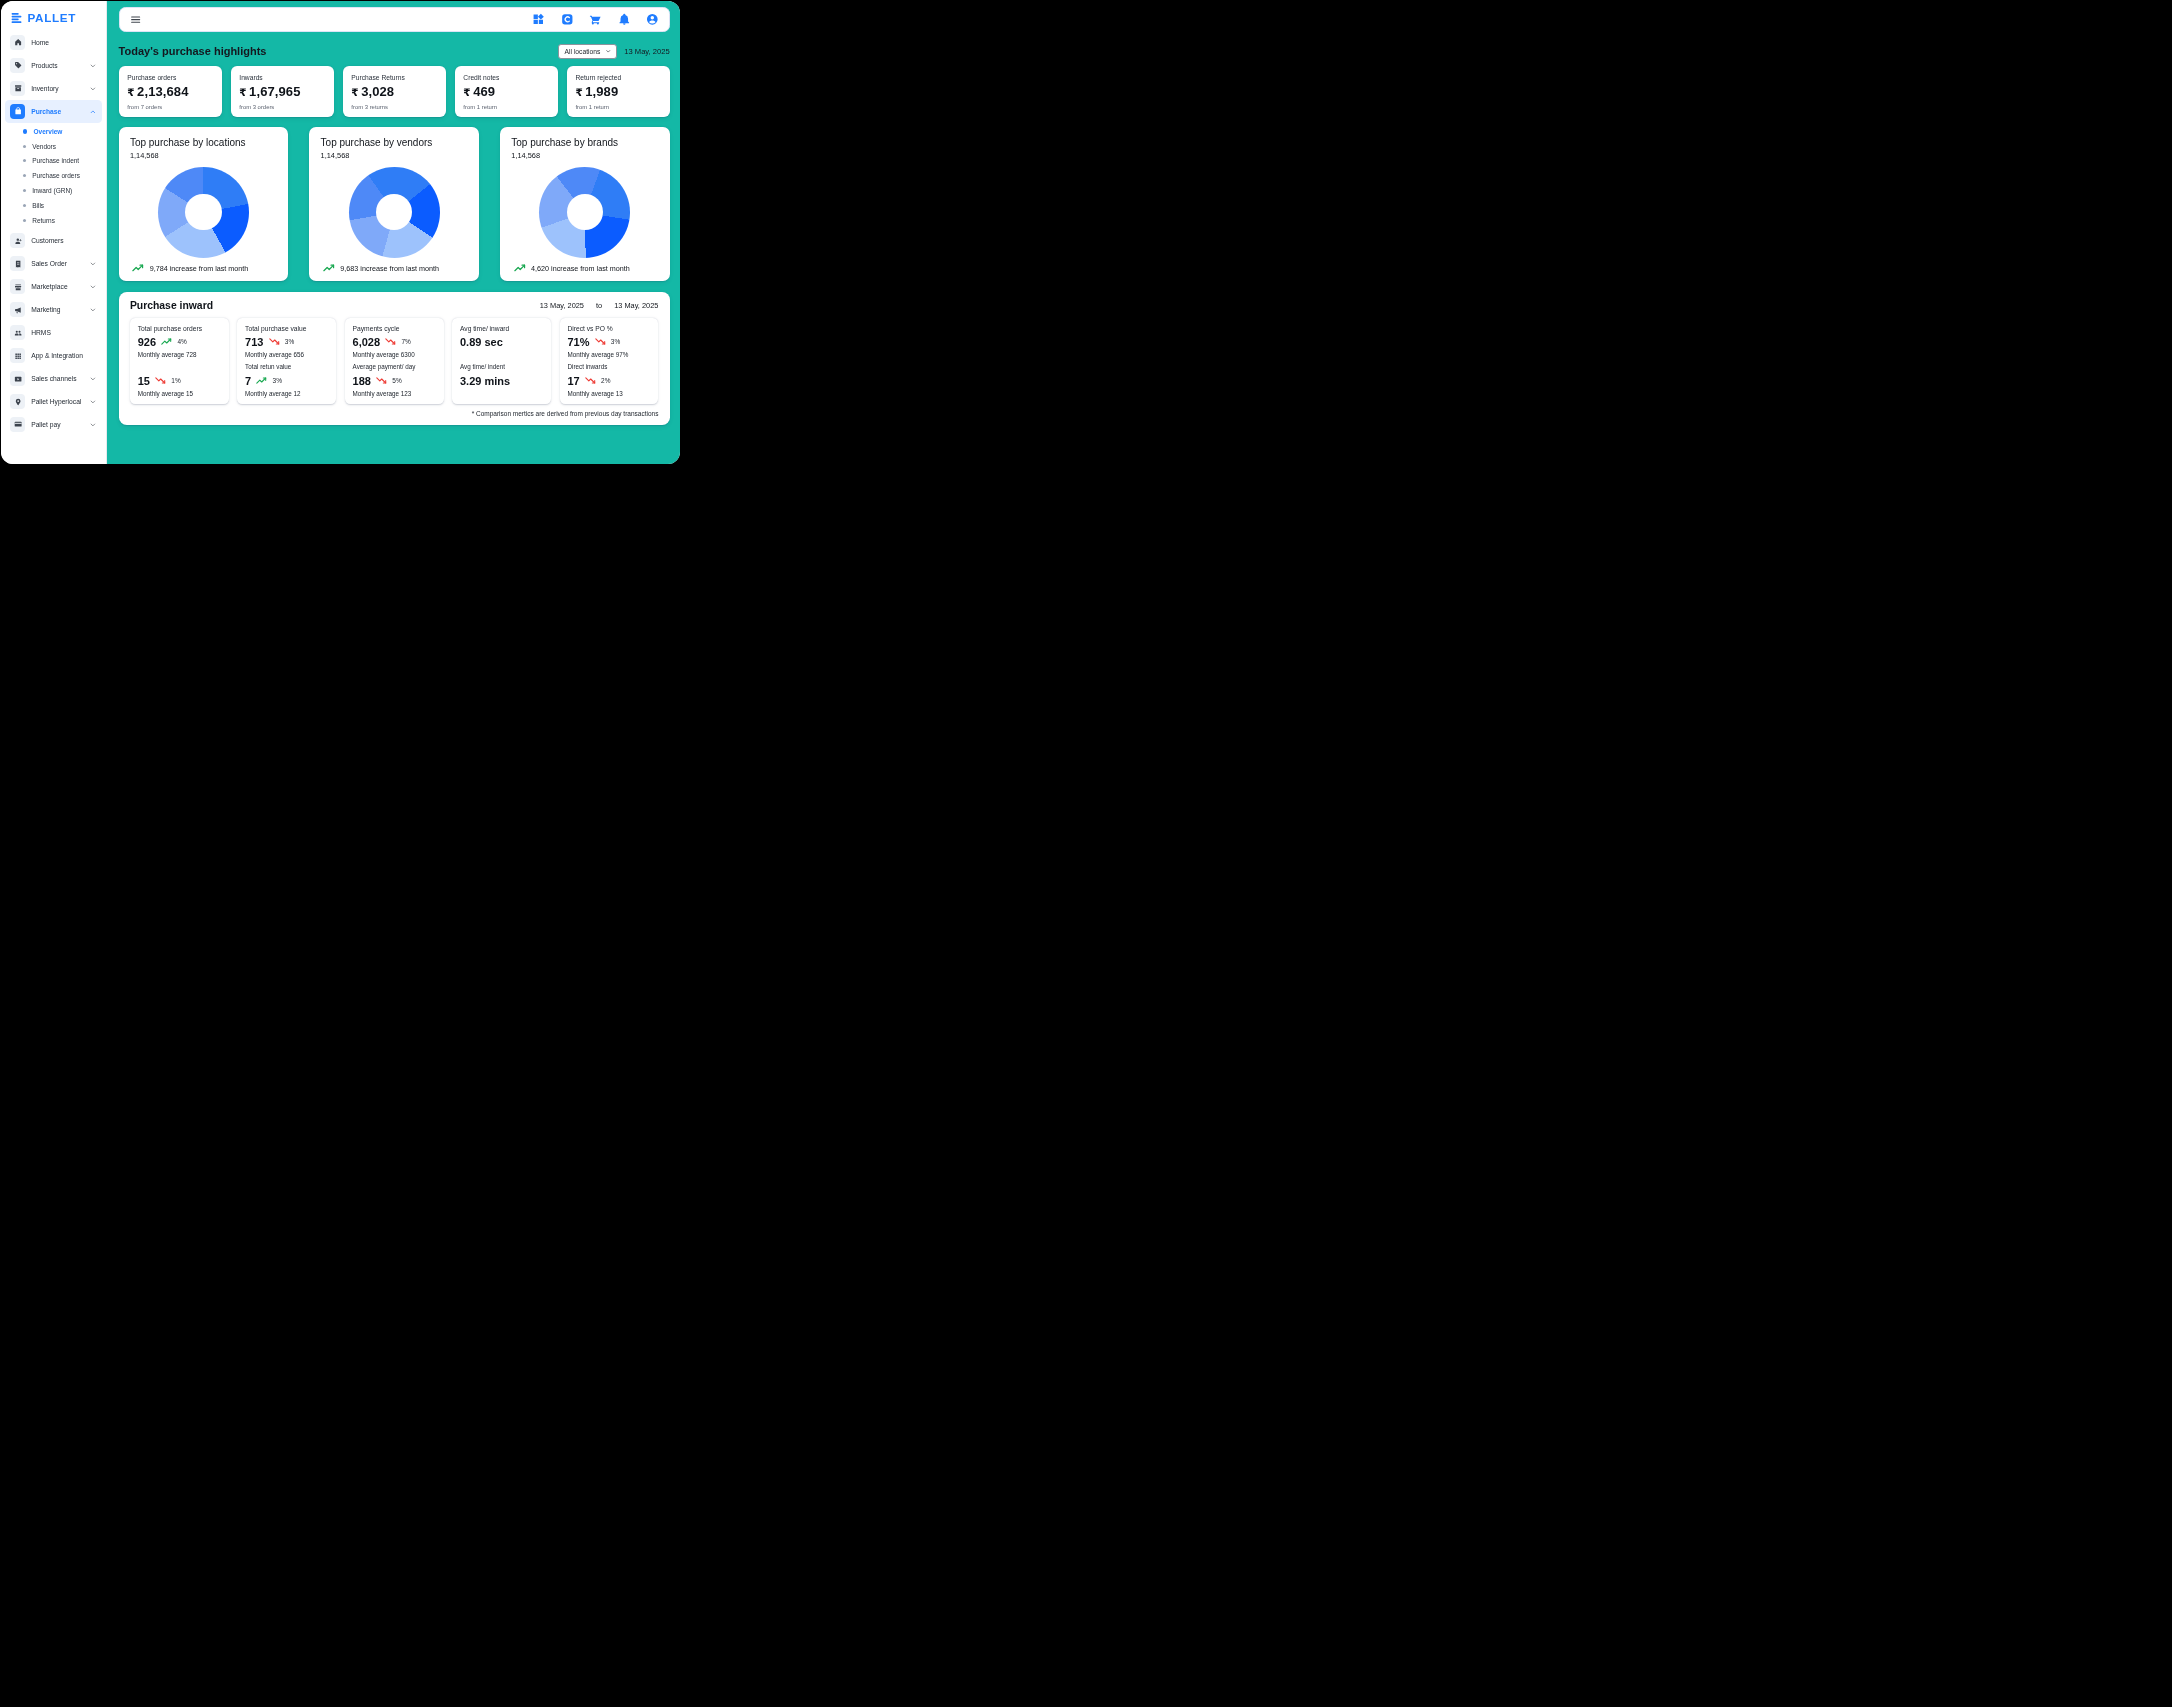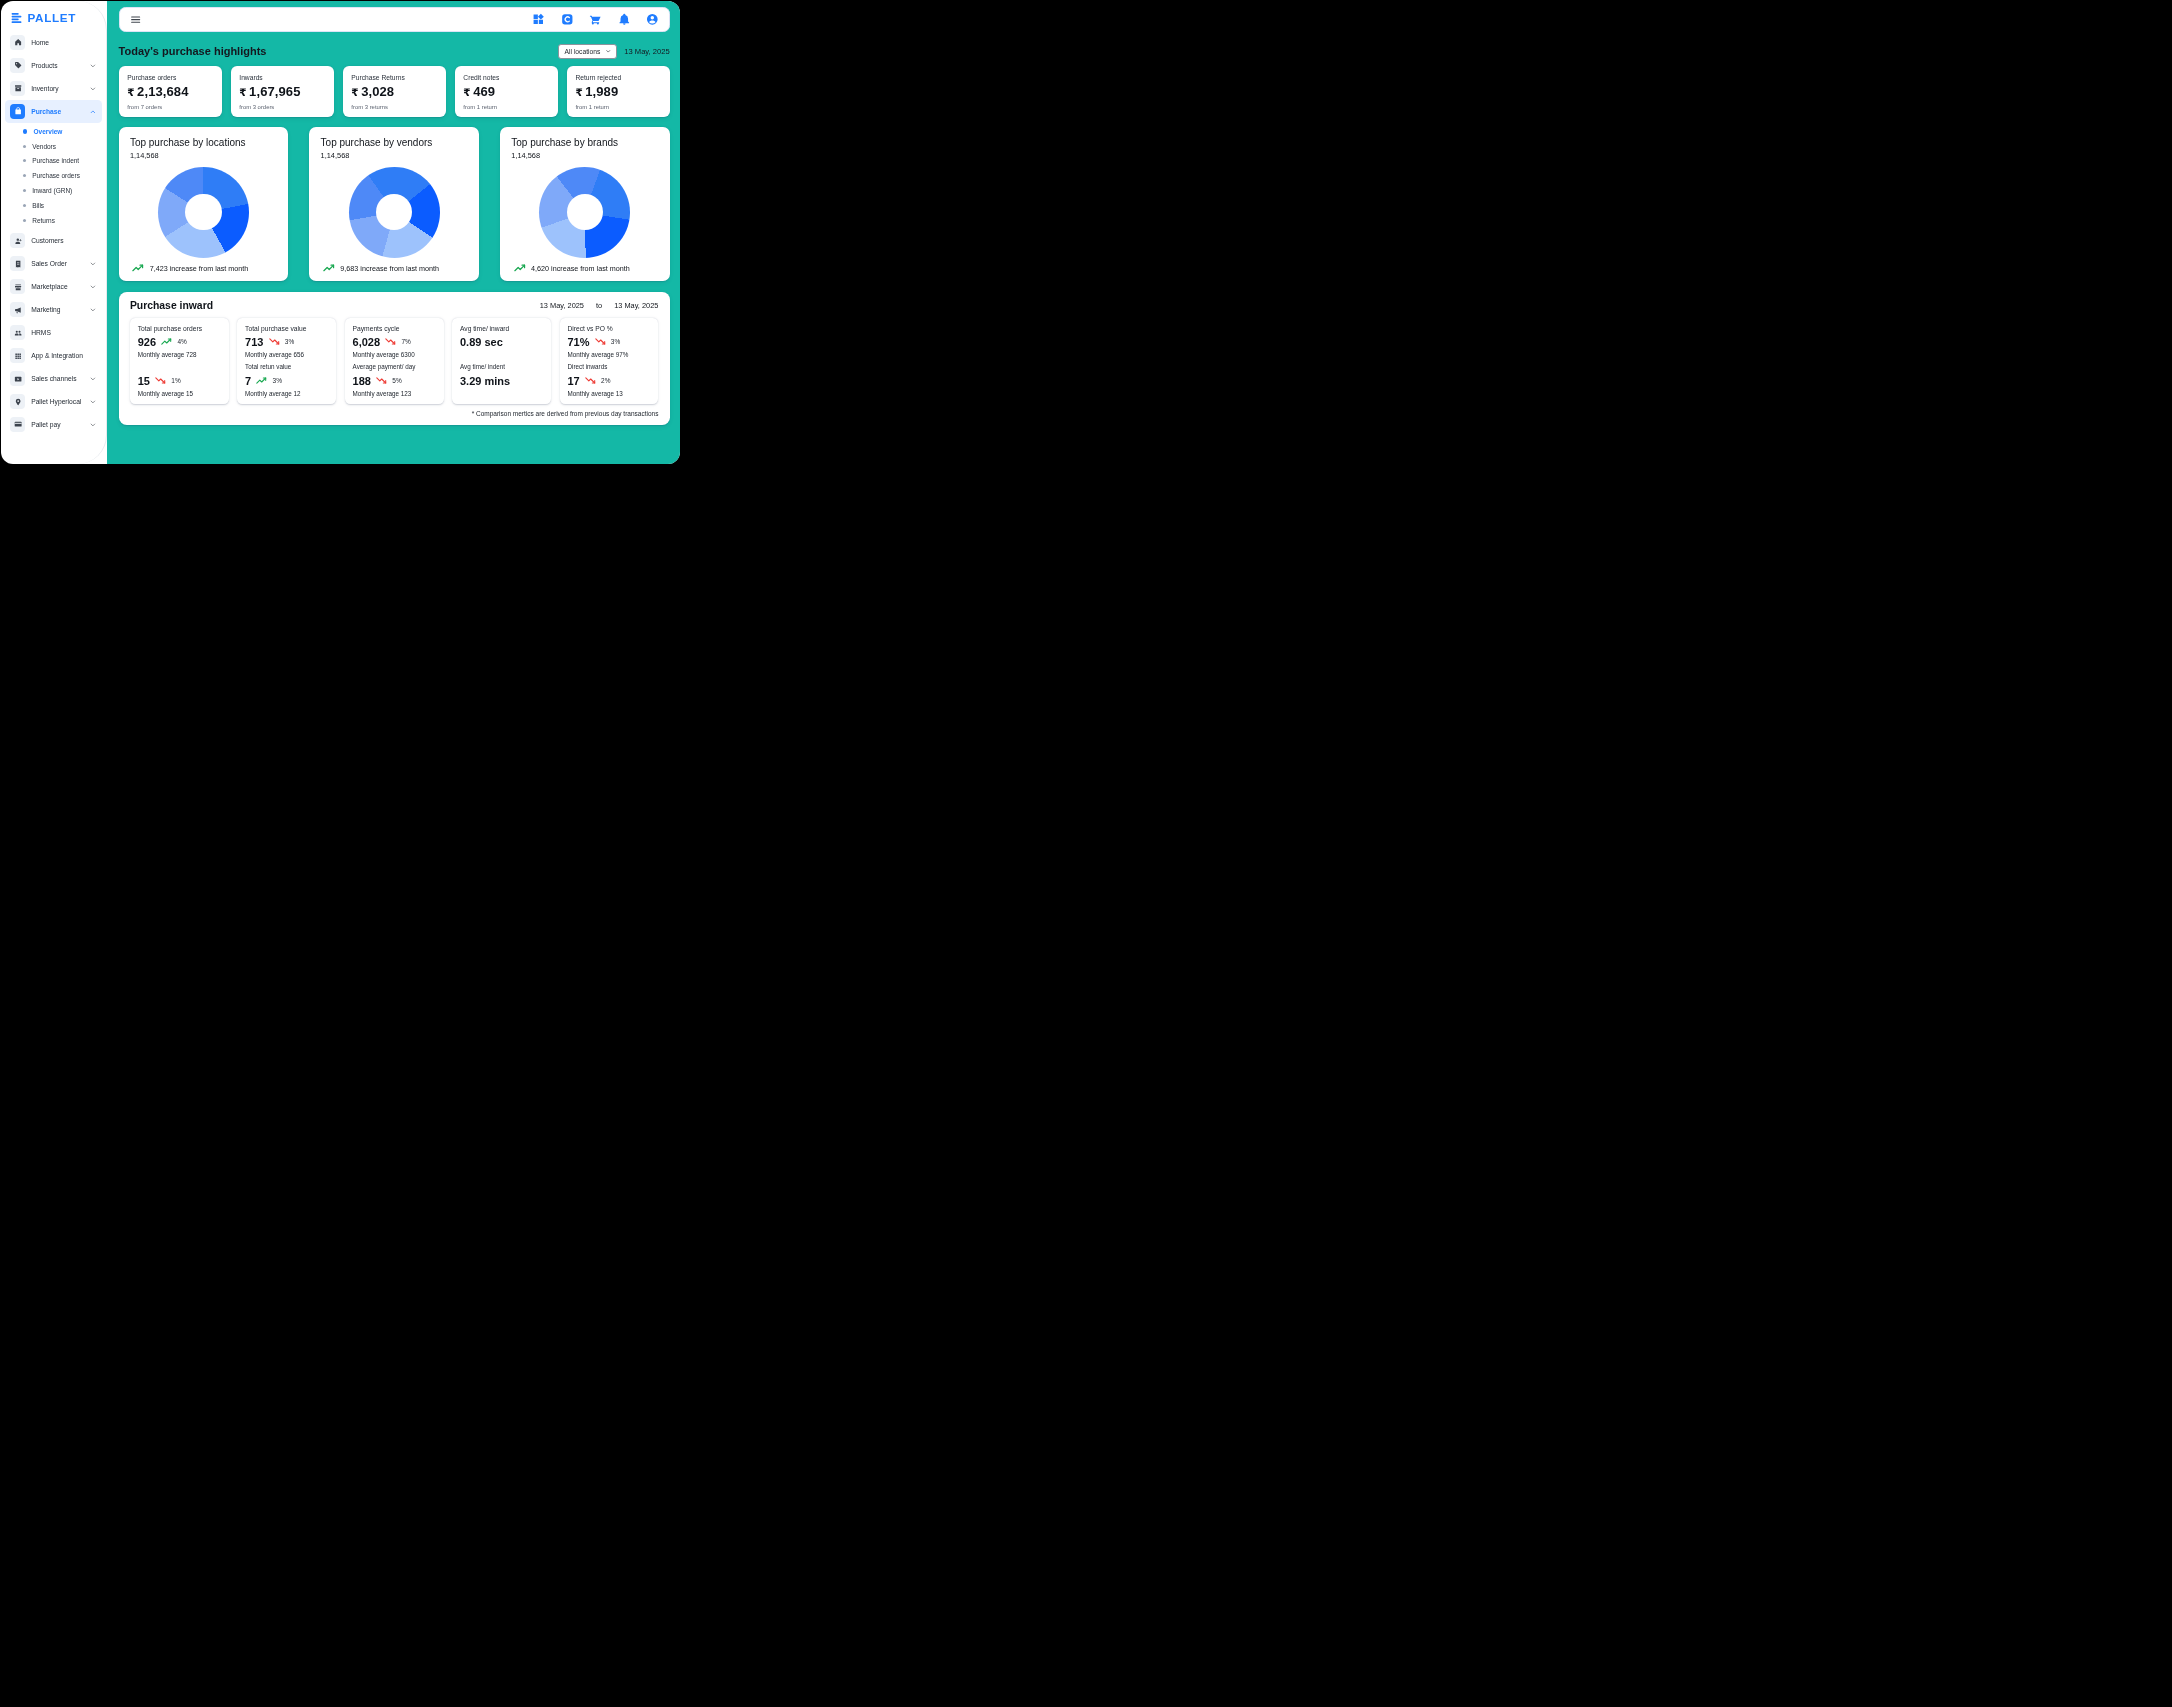--- a/index.html
+++ b/index.html
@@ -2,21 +2,21 @@
 <html style="--accent: #1f7cff; --green: #18a850; --red: #ee3b34;font-size:7px"><head>
 <meta charset="utf-8">
 <style>
   :root { --accent:#1f7cff; --green:#18a850; --red:#ee3b34; }
   * { margin:0; padding:0; box-sizing:border-box; }
   html,body { background:#000; }
   body { width:681px; height:465px; position:relative; font-family:"Liberation Sans","DejaVu Sans",sans-serif; }
   .app { position:absolute; inset:0.9px; border-radius:12px; background:#fff; overflow:hidden; display:flex; }
 
   
-  .sidebar { width:106px; min-width:106px; height:100%; background:#fff; border-right:0.4px solid #e7eaee; padding-top:7px; overflow:hidden;border-radius:29px; }
+  .sidebar { width:106px; min-width:106px; height:100%; background:#fff; border-right:0.4px solid #e7eaee; padding-top:7px; overflow:hidden; }
   .logo { display:flex; align-items:center; gap:3.9px; padding:3.5px 9.6px 1.7px; }
   .logo-mark { width:13px; height:13px; color:var(--accent); }
   .logo-mark svg { width:100%; height:100%; }
   .logo-text { font-size:11.7px; font-weight:bold; color:var(--accent); letter-spacing:0.7px; }
   .nav { margin-top:5.2px; padding:0 4.3px; }
   .nav-item { display:flex; align-items:center; gap:6px; padding:3.9px 5.2px; border-radius:4.3px; cursor:pointer; color:#232a33; font-size:6.7px; margin:0.4px 0; }
   .nav-ic { width:14.8px; height:14.8px; min-width:14.8px; border-radius:3.9px; background:#edf1f6; display:flex; align-items:center; justify-content:center; color:#3c434d; }
   .nav-ic svg { width:8.3px; height:8.3px; }
   .chev { width:7.8px; height:7.8px; }
   .nav-item .chev { margin-left:auto; color:#5f6368; }
@@ -375,21 +375,21 @@
         <div class="donut" style="background: conic-gradient(rgb(47, 125, 246) 0deg, rgb(47, 125, 246) 79.2deg, rgb(11, 92, 255) 79.2deg, rgb(11, 92, 255) 151.2deg, rgb(157, 194, 252) 151.2deg, rgb(157, 194, 252) 237.6deg, rgb(127, 169, 249) 237.6deg, rgb(127, 169, 249) 302.4deg, rgb(78, 137, 247) 302.4deg, rgb(78, 137, 247) 360deg);">
             <div class="donut-hole" style="inset: 30%;"></div>
           </div>
         <div class="donut-trend">
           <span class="trend-arrow trend-up">
               <svg viewBox="0 0 22 14" fill="none" stroke="currentColor" stroke-width="2.2" stroke-linecap="round" stroke-linejoin="round">
                 <path d="M1.6 12.2 7.6 6.2l3.8 3.8 8-8"></path>
                 <path d="M14.7 2h4.7v4.7"></path>
               </svg>
             </span>
-          <span>7,423 increase from last month</span>
+          <span>9,784 increase from last month</span>
         </div>
       </div>
       <div class="donut-card card-shadow">
         <div class="donut-title">Top purchase by vendors</div>
         <div class="donut-total">1,14,568</div>
         <div class="donut" style="background: conic-gradient(from -35deg, rgb(47, 125, 246) 0deg, rgb(47, 125, 246) 86.4deg, rgb(11, 92, 255) 86.4deg, rgb(11, 92, 255) 158.4deg, rgb(157, 194, 252) 158.4deg, rgb(157, 194, 252) 230.4deg, rgb(127, 169, 249) 230.4deg, rgb(127, 169, 249) 295.2deg, rgb(78, 137, 247) 295.2deg, rgb(78, 137, 247) 360deg);">
             <div class="donut-hole" style="inset: 30%;"></div>
           </div>
         <div class="donut-trend">
           <span class="trend-arrow trend-up">

